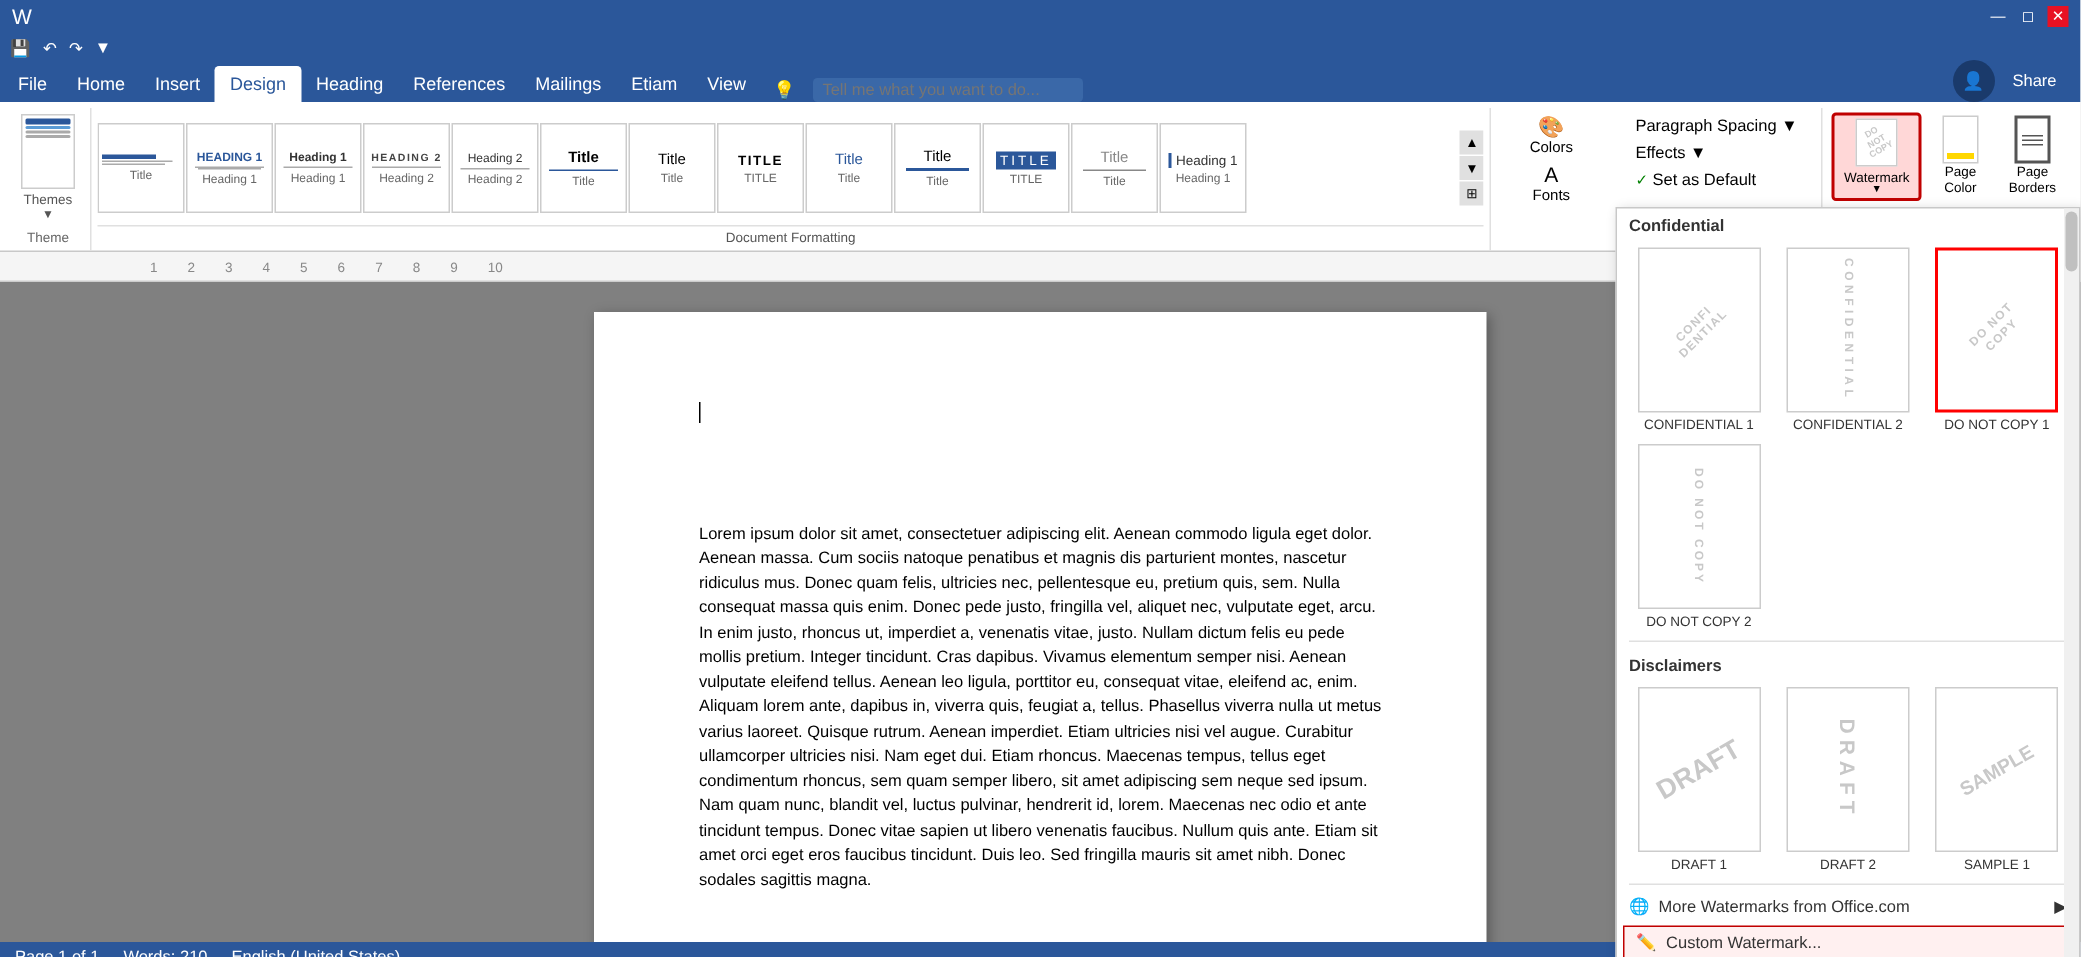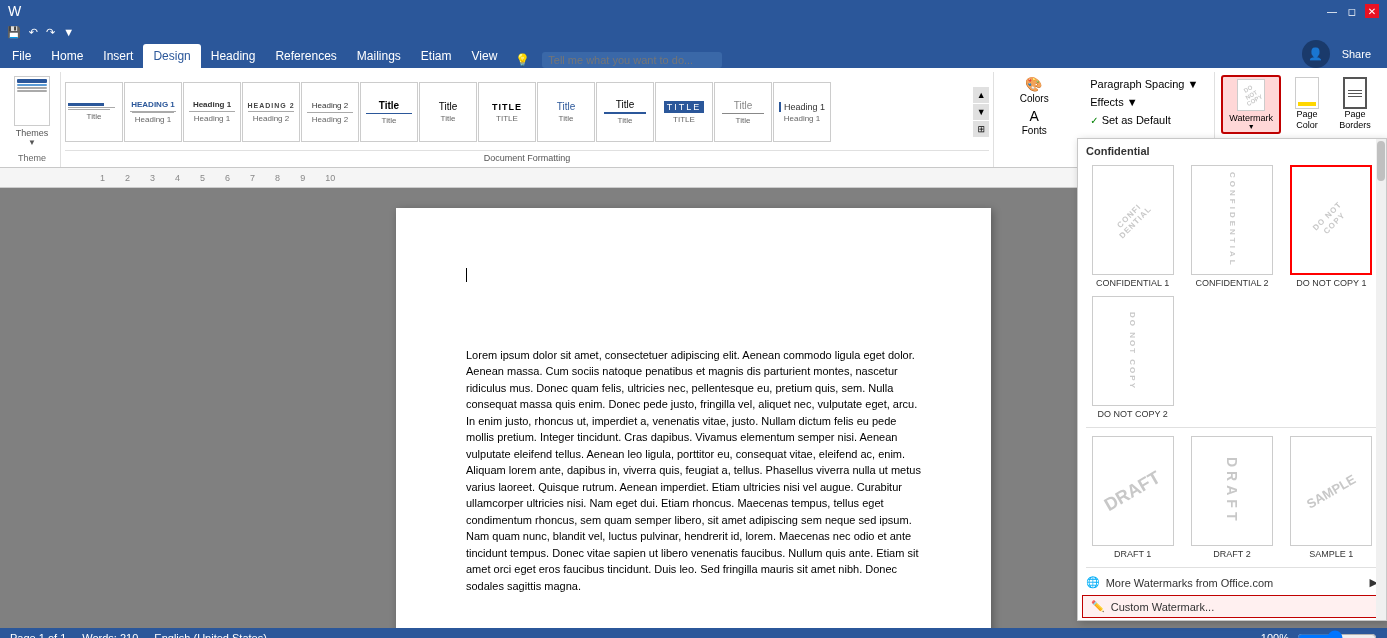--- a/index.html
+++ b/index.html
@@ -625,20 +625,21 @@
       <div class="wm-item">
         <div class="wm-thumb">
           <span style="writing-mode:vertical-rl;font-size:8px;color:#c8c8c8;font-weight:bold;letter-spacing:2px;">DO NOT COPY</span>
         </div>
         <div class="wm-item-label">DO NOT COPY 2</div>
       </div>
     </div>
 
     <div class="wm-divider"></div>
 
+    <div class="wm-section-title">Disclaimers</div>
     <div class="wm-grid">
 
       <div class="wm-item">
         <div class="wm-thumb">
           <span style="font-size:18px;color:#c8c8c8;font-weight:bold;transform:rotate(-30deg);display:block;">DRAFT</span>
         </div>
         <div class="wm-item-label">DRAFT 1</div>
       </div>
 
       <div class="wm-item">

